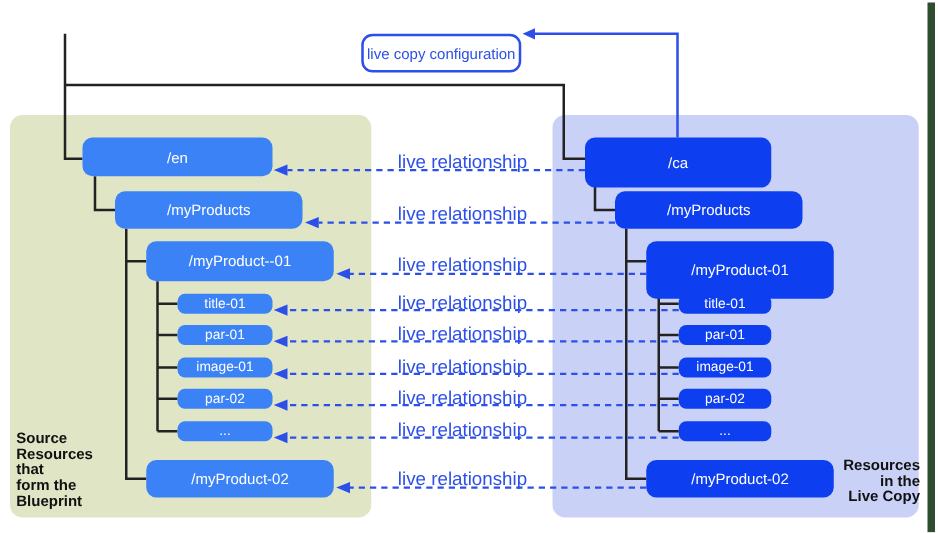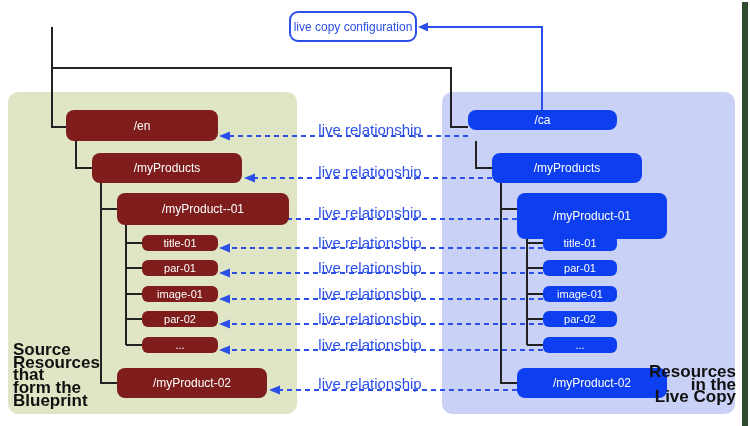--- a/index.html
+++ b/index.html
@@ -11,37 +11,37 @@
   #panel-blueprint { left:8px;  width:289px; background:#e0e6c5; }
   #panel-livecopy  { left:442px; width:293px; background:#c9d1f7; }
 
   svg.lines { position:absolute; left:0; top:0; pointer-events:none; }
 
   .node {
     position:absolute; display:flex; align-items:center; justify-content:center;
     color:#ffffff; font-size:12px; border-radius:8px; box-sizing:border-box;
   }
   .node.small { font-size:11px; border-radius:6px; }
-  .green { background:#7f1d1d; }
+  .green { background:#3b82f6; }
   .blue  { background:#0d3ff0; }
 
   #config-box {
-    position:absolute; left:289px; top:11px; width:128px; height:31px;
+    position:absolute; left:289px; top:27px; width:128px; height:31px;
     background:#ffffff; border:2px solid #2b4fe8; border-radius:9px;
     display:flex; align-items:center; justify-content:center;
     color:#2b4fe8; font-size:12px; box-sizing:border-box;
   }
 
   .rel-label {
     position:absolute; left:300px; width:140px; text-align:center;
     color:#2b4fe8; font-size:15px;
   }
 
   .caption {
-    position:absolute; color:#111; font-weight:bold; font-size:17px;
+    position:absolute; color:#111; font-weight:bold; font-size:12px;
     line-height:12.7px; white-space:pre-line;
   }
   #caption-blueprint { left:13px; top:344px; width:95px; text-align:left; }
   #caption-livecopy  { left:616px; top:366px; width:120px; text-align:right; }
 
   #edge-shadow {
     position:absolute; left:742px; top:2px; width:6px; height:424px;
     background:#2e4d2e;
   }
 </style>
@@ -106,29 +106,29 @@
       <polygon points="269,390 280,385.5 280,394.5"></polygon>
     </g>
   </svg>
 
   <div id="config-box">
     <span>live copy configuration</span>
   </div>
 
   <div class="node green" style="left:66px;top:110px;width:152px;height:31px;">/en</div>
   <div class="node green" style="left:92px;top:153px;width:150px;height:30px;">/myProducts</div>
-  <div class="node green" style="left:117px;top:193px;width:172px;height:32px;">/myProduct--01</div>
+  <div class="node green" style="left:117px;top:193px;width:150px;height:32px;">/myProduct--01</div>
   <div class="node green small" style="left:142px;top:235px;width:76px;height:16px;">title-01</div>
   <div class="node green small" style="left:142px;top:260px;width:76px;height:16px;">par-01</div>
   <div class="node green small" style="left:142px;top:286px;width:76px;height:16px;">image-01</div>
   <div class="node green small" style="left:142px;top:311px;width:76px;height:16px;">par-02</div>
   <div class="node green small" style="left:142px;top:337px;width:76px;height:16px;">...</div>
   <div class="node green" style="left:117px;top:368px;width:150px;height:30px;">/myProduct-02</div>
 
-  <div class="node blue" style="left:468px;top:110px;width:149px;height:20px;">/ca</div>
+  <div class="node blue" style="left:468px;top:110px;width:149px;height:40px;">/ca</div>
   <div class="node blue" style="left:492px;top:153px;width:150px;height:30px;">/myProducts</div>
   <div class="node blue" style="left:517px;top:193px;width:150px;height:46px;">/myProduct-01</div>
   <div class="node blue small" style="left:543px;top:235px;width:74px;height:16px;">title-01</div>
   <div class="node blue small" style="left:543px;top:260px;width:74px;height:16px;">par-01</div>
   <div class="node blue small" style="left:543px;top:286px;width:74px;height:16px;">image-01</div>
   <div class="node blue small" style="left:543px;top:311px;width:74px;height:16px;">par-02</div>
   <div class="node blue small" style="left:543px;top:337px;width:74px;height:16px;">...</div>
   <div class="node blue" style="left:517px;top:368px;width:150px;height:30px;">/myProduct-02</div>
 
   <div class="rel-label" style="top:121px;">live relationship</div>

